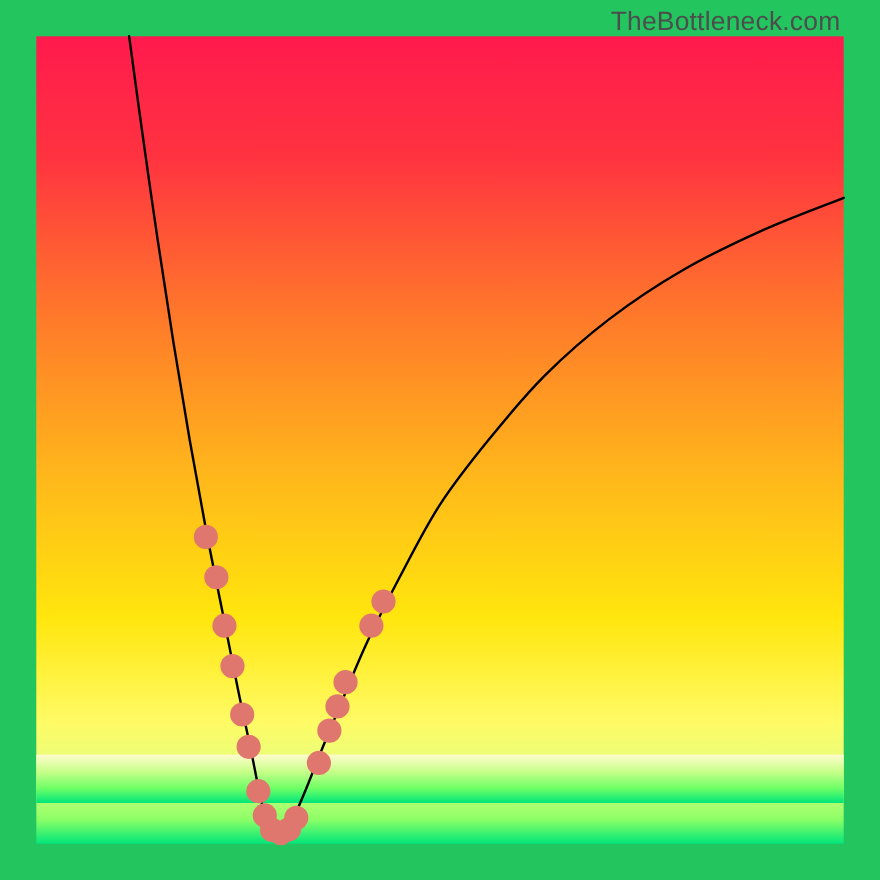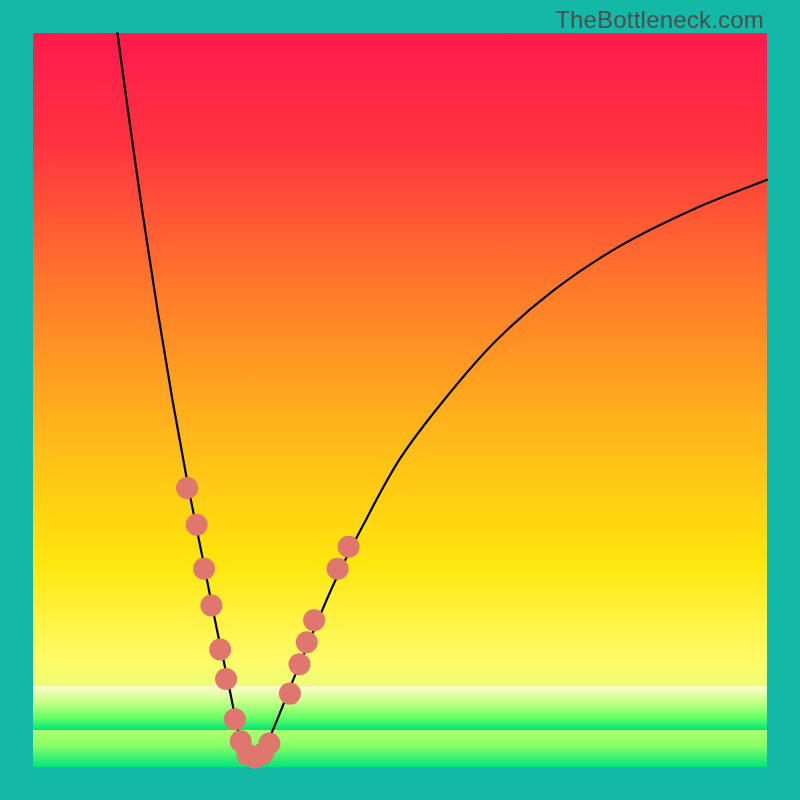--- a/index.html
+++ b/index.html
@@ -10,21 +10,21 @@
     overflow: hidden;
     background: #000;
     font-family: Arial, Helvetica, sans-serif;
   }
   .frame {
     position: absolute;
     top: 0;
     left: 0;
     width: 800px;
     height: 800px;
-    background: #14b8a6;
+    background: #22c55e;
     text-align: right;
   }
   .plot-area {
     position: absolute;
     top: 33px;
     left: 33px;
     width: 734px;
     height: 734px;
     
   }

